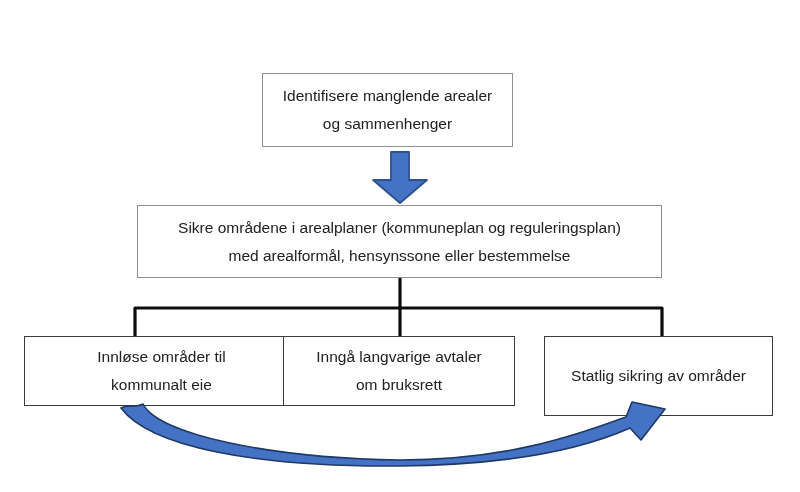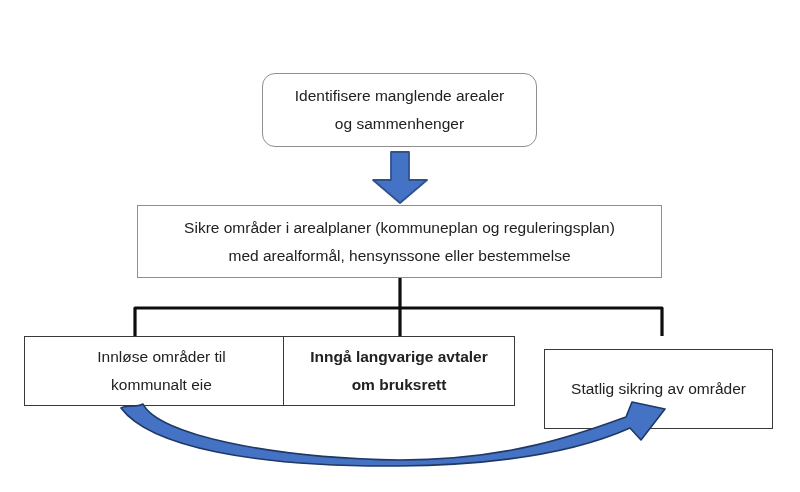--- a/index.html
+++ b/index.html
@@ -19,44 +19,44 @@
     justify-content: center;
     text-align: center;
     color: #212121;
     font-size: 15.5px;
     line-height: 28px;
     white-space: pre-line;
     box-sizing: border-box;
   }
   .box-gray { border: 1px solid #8f8f8f; }
   .box-dark { border: 1.5px solid #3a3a3a; }
-  #node-identify { left: 262px; top: 73px;  width: 275px; height: 74px; border-radius: 13px; }
+  #node-identify { left: 262px; top: 73px;  width: 251px; height: 74px; }
   #node-secure   { left: 137px; top: 205px; width: 525px; height: 73px; }
   #node-innlose  { left: 24px;  top: 336px; width: 275px; height: 70px; }
-  #node-avtale   { left: 283px; top: 336px; width: 232px; height: 70px; font-weight: bold; }
-  #node-statlig  { left: 544px; top: 336px; width: 229px; height: 80px; margin-top: 13px; }
+  #node-avtale   { left: 283px; top: 336px; width: 232px; height: 70px; }
+  #node-statlig  { left: 544px; top: 336px; width: 229px; height: 80px; }
   .overlay {
     position: absolute;
     left: 0; top: 0;
     width: 800px; height: 492px;
     pointer-events: none;
   }
 </style>
 </head>
 <body>
 
 <div class="canvas">
 
   <div class="box box-gray" id="node-identify">
     <span>Identifisere manglende arealer
 og sammenhenger</span>
   </div>
 
   <div class="box box-gray" id="node-secure">
-    <span>Sikre områder i arealplaner (kommuneplan og reguleringsplan)
+    <span>Sikre områdene i arealplaner (kommuneplan og reguleringsplan)
 med arealformål, hensynssone eller bestemmelse</span>
   </div>
 
   <div class="box box-dark" id="node-innlose">
     <span>Innløse områder til
 kommunalt eie</span>
   </div>
 
   <div class="box box-dark" id="node-avtale">
     <span>Inngå langvarige avtaler

